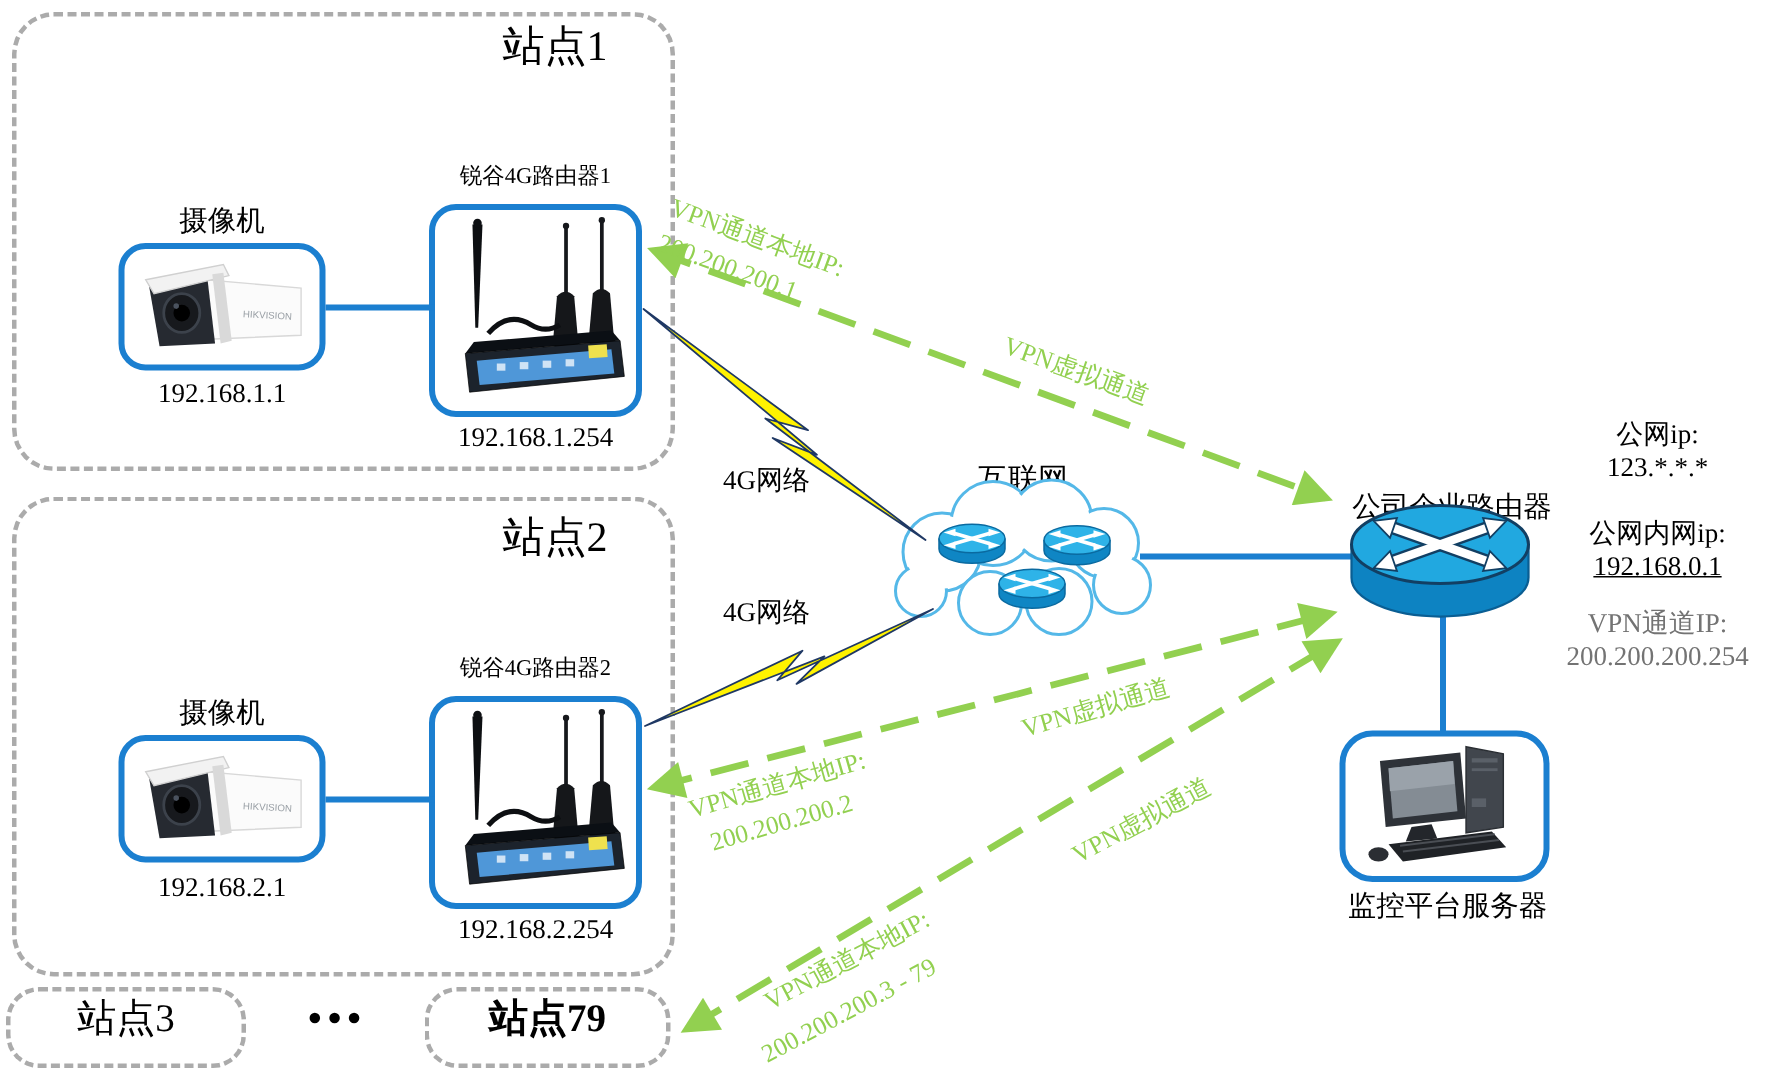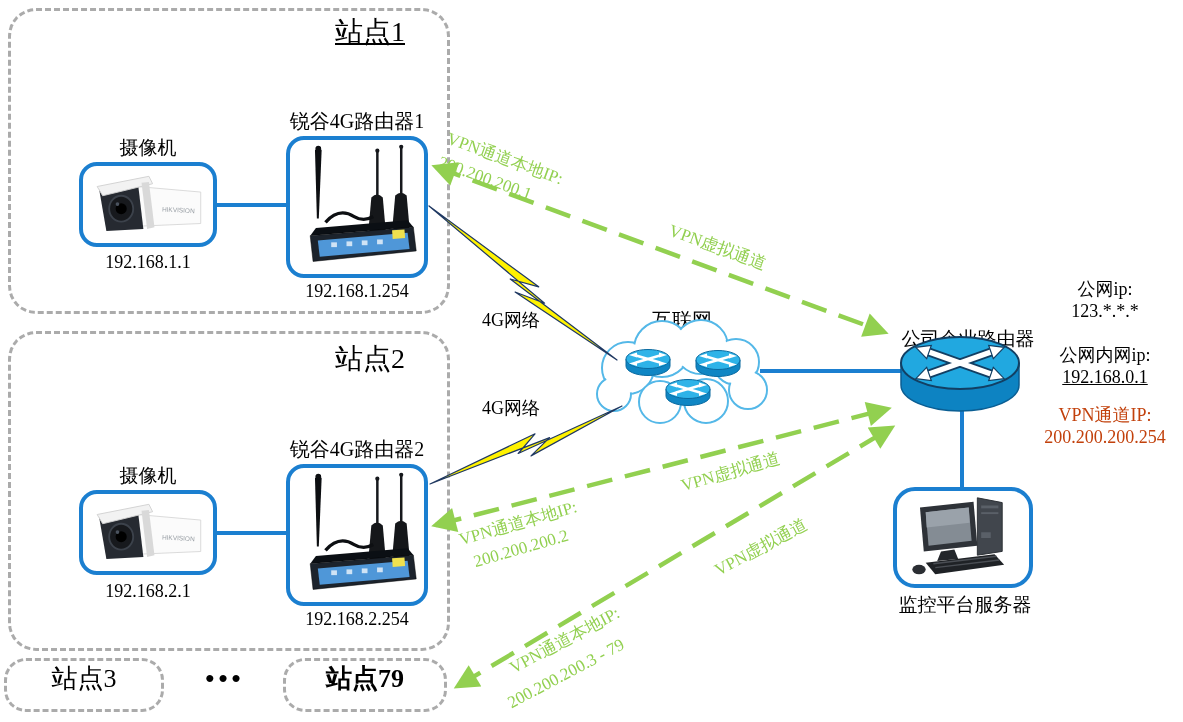--- a/index.html
+++ b/index.html
@@ -15,38 +15,38 @@
   .box-device{
     position:absolute;border:4px solid #1b7fd0;border-radius:18px;background:#fff;
     box-sizing:border-box;display:flex;align-items:center;justify-content:center;overflow:hidden;
   }
   .lbl{position:absolute;text-align:center;white-space:nowrap;line-height:1.15;}
   .fs28{font-size:28px;}
   .fs26{font-size:26px;}
   .fs20{font-size:20px;}
   .fs19{font-size:19px;}
   .fs18{font-size:18px;}
-  .fs17{font-size:20px;}
-  .green{color:#c2410c;}
+  .fs17{font-size:15px;}
+  .green{color:#737373;}
   .rot{
     position:absolute;color:#92d050;white-space:nowrap;font-size:17px;
     transform-origin:0 0;line-height:25px;z-index:6;
   }
   .overlay{position:absolute;left:0;top:0;z-index:5;pointer-events:none;}
   .indent8{margin-left:8px;}
   .indentNeg{margin-left:-18px;}
   .dots{letter-spacing:4px;font-weight:bold;}
 </style>
 </head>
 <body>
 
 <div class="canvas">
 
   <div class="box-dashed" style="left:8px;top:8px;width:442px;height:306px;"></div>
-  <div class="lbl fs28" style="left:270px;top:16px;width:200px;text-decoration:underline;">站点1</div>
+  <div class="lbl fs28" style="left:270px;top:16px;width:200px;">站点1</div>
 
   <div class="lbl fs19" style="left:80px;top:137px;width:136px;">摄像机</div>
   <div class="box-device" style="left:79px;top:162px;width:138px;height:85px;">
     <svg width="126" height="74" viewBox="0 0 130 80">
       <polygon points="30,18 122,26 122,60 30,64" fill="#fbfbfb" stroke="#d8d8d8" stroke-width="1"></polygon>
       <polygon points="12,22 54,15 60,66 20,68" fill="#262a31"></polygon>
       <polygon points="10,20 66,9 70,17 16,30" fill="#f2f2f2" stroke="#d0d0d0" stroke-width="1"></polygon>
       <ellipse cx="36" cy="44" rx="13" ry="14" fill="#17191d" stroke="#3c424b" stroke-width="2"></ellipse>
       <circle cx="36" cy="44" r="6" fill="#000"></circle>
       <circle cx="32" cy="39" r="2" fill="#4a525e"></circle>

